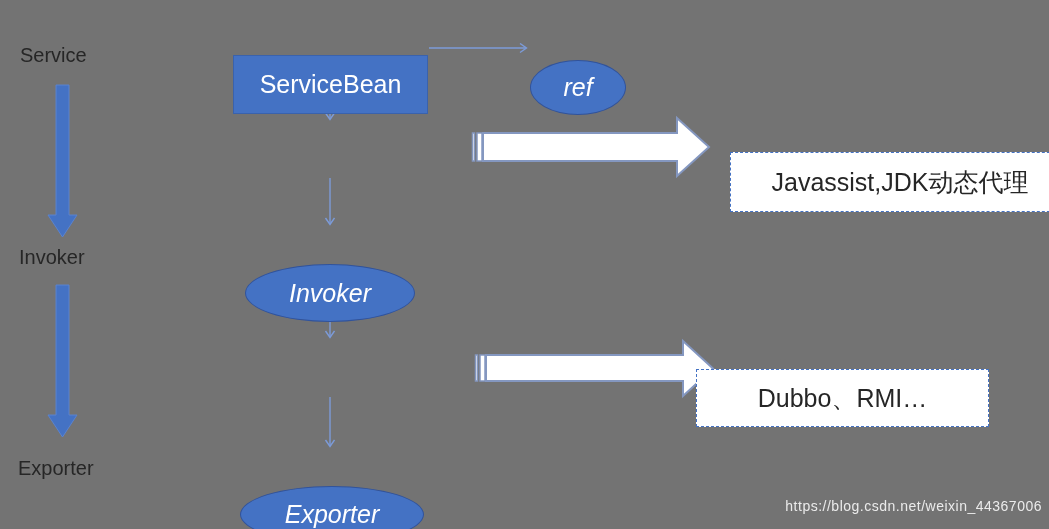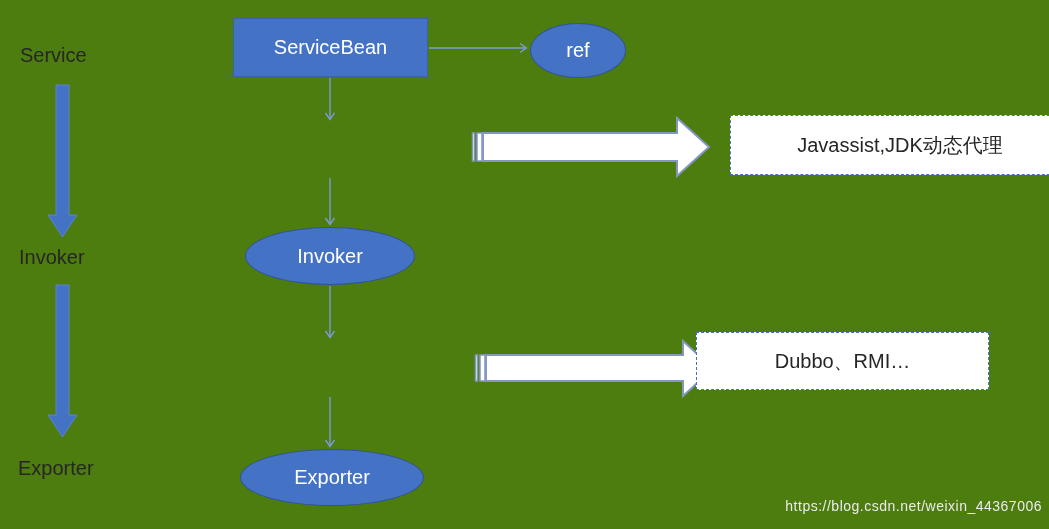--- a/index.html
+++ b/index.html
@@ -1,58 +1,60 @@
 <!DOCTYPE html>
 <html><head>
 <meta charset="utf-8">
 <style>
   html, body { margin: 0; padding: 0; background: #ffffff; }
   .canvas {
     position: relative;
     width: 1049px;
     height: 529px;
-    background: #4d7c0f;
+    background: #737373;
     font-family: "Liberation Sans", "DejaVu Sans", sans-serif;
     overflow: hidden;
   }
   .connectors {
     position: absolute;
     left: 0; top: 0;
     width: 1049px; height: 529px;
   }
   .stage-label {
     position: absolute;
     font-size: 20px;
     color: #262626;
     white-space: nowrap;
   }
   .node {
     position: absolute;
     display: flex;
     align-items: center;
     justify-content: center;
     box-sizing: border-box;
-    font-size: 20px;
+    font-size: 25px;
     white-space: nowrap;
+    margin-top: 37px;
   }
   .node-filled {
     background: #4472c4;
     color: #ffffff;
     border: 1px solid #3a62ac;
   }
   .node-dashed {
     background: #ffffff;
     color: #262626;
     border: 1px dashed #4472c4;
   }
   .node-ellipse {
     background: #4472c4;
     color: #ffffff;
     border: 1px solid #31539b;
     border-radius: 50%;
+    font-style: italic;
   }
   #node-servicebean   { left: 233px; top: 18px;  width: 195px; height: 59px; }
   #node-proxyfactory  { left: 232px; top: 122px; width: 195px; height: 55px; }
   #node-invoker       { left: 245px; top: 227px; width: 170px; height: 58px; }
   #node-protocol      { left: 232px; top: 341px; width: 196px; height: 55px; }
   #node-exporter      { left: 240px; top: 449px; width: 184px; height: 57px; }
   #node-ref           { left: 530px; top: 23px;  width: 96px;  height: 55px; }
   #node-proxy-impl    { left: 730px; top: 115px; width: 340px; height: 60px; }
   #node-protocol-impl { left: 696px; top: 332px; width: 293px; height: 58px; }
   #stage-service  { left: 20px; top: 44px; }

